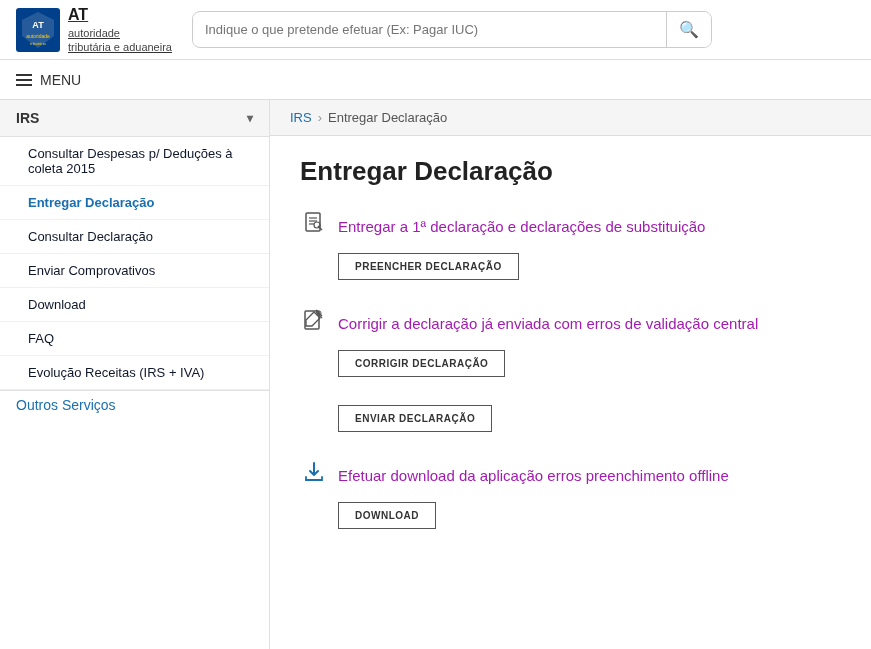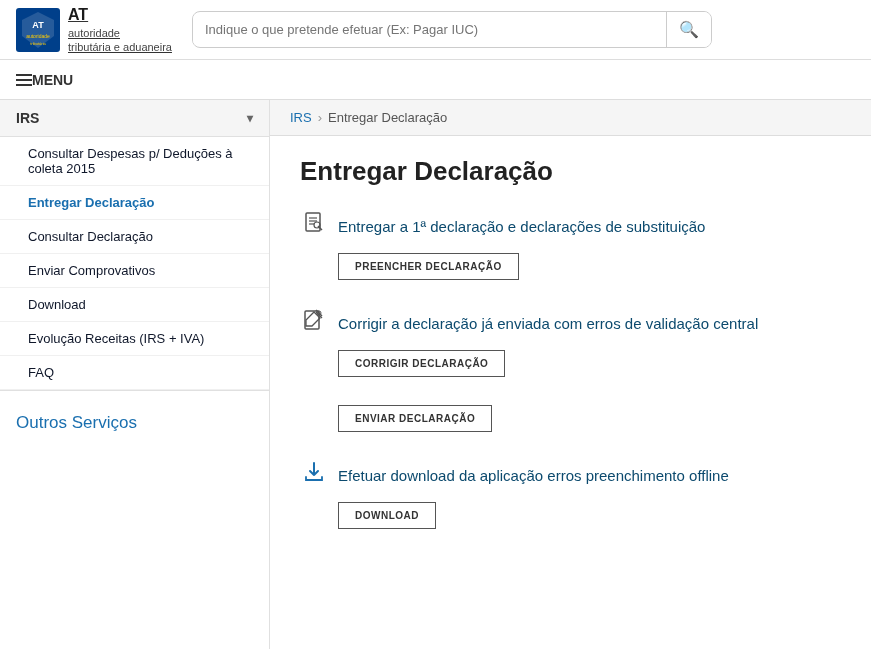--- a/index.html
+++ b/index.html
@@ -69,23 +69,23 @@
       background: #fff;
       border-bottom: 1px solid #ddd;
       padding: 0 16px;
       height: 40px;
       display: flex;
       align-items: center;
     }
     .menu-toggle {
       display: flex;
       align-items: center;
-      gap: 0;
+      gap: 8px;
       cursor: pointer;
-      font-weight: bold;
+      font-weight: normal;
       font-size: 14px;
       color: #333;
       padding: 8px 0;
     }
     .hamburger-icon {
       display: flex;
       flex-direction: column;
       gap: 3px;
     }
     .hamburger-icon span {
@@ -133,22 +133,22 @@
       text-decoration: none;
       color: #0f172a;
       font-size: 13px;
       border-bottom: 1px solid #f0f0f0;
     }
     .sidebar-items li.active a {
       color: #1a6faf;
       font-weight: bold;
     }
     .sidebar-outros {
-      padding: 22px 16px;
-      font-size: 17px;
+      padding: 6px 16px;
+      font-size: 14px;
       color: #1a6faf;
       cursor: pointer;
       border-top: 1px solid #e0e0e0;
     }
 
     
     .breadcrumb {
       background: #f5f5f5;
       border-bottom: 1px solid #ddd;
       padding: 10px 20px;
@@ -193,21 +193,21 @@
       margin-bottom: 12px;
     }
     .section-icon {
       font-size: 22px;
       color: #555;
       width: 28px;
       text-align: center;
     }
     .section-title {
       font-size: 15px;
-      color: #0c4a6e;
+      color: #a21caf;
     }
 
     
     .btn-outline {
       display: inline-block;
       border: 1px solid #555;
       background: #fff;
       color: #333;
       padding: 7px 16px;
       font-size: 10px;
@@ -277,24 +277,24 @@
       <li>
         <a href="#">Consultar Declaração</a>
       </li>
       <li>
         <a href="#">Enviar Comprovativos</a>
       </li>
       <li>
         <a href="#">Download</a>
       </li>
       <li>
+        <a href="#">FAQ</a>
+      </li>
+      <li>
         <a href="#">Evolução Receitas (IRS + IVA)</a>
-      </li>
-      <li>
-        <a href="#">FAQ</a>
       </li>
     </ul>
     <div class="sidebar-outros">Outros Serviços</div>
   </div>
 
   <div class="content-right">
 
     <div class="breadcrumb">
       <a href="#">IRS</a>
       <span class="sep">›</span>

